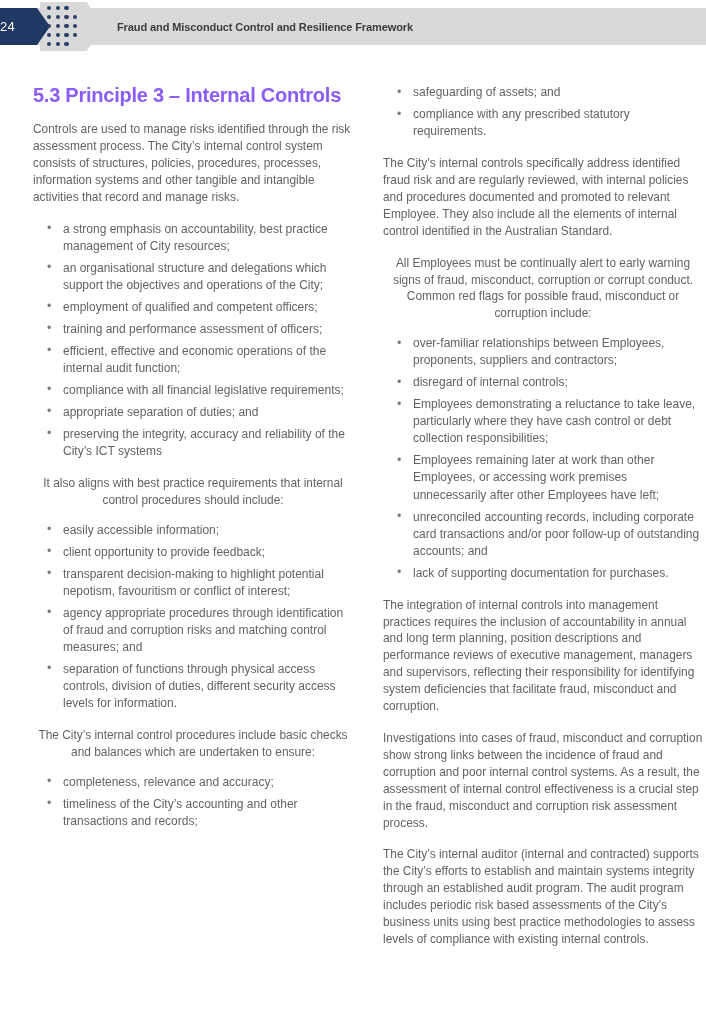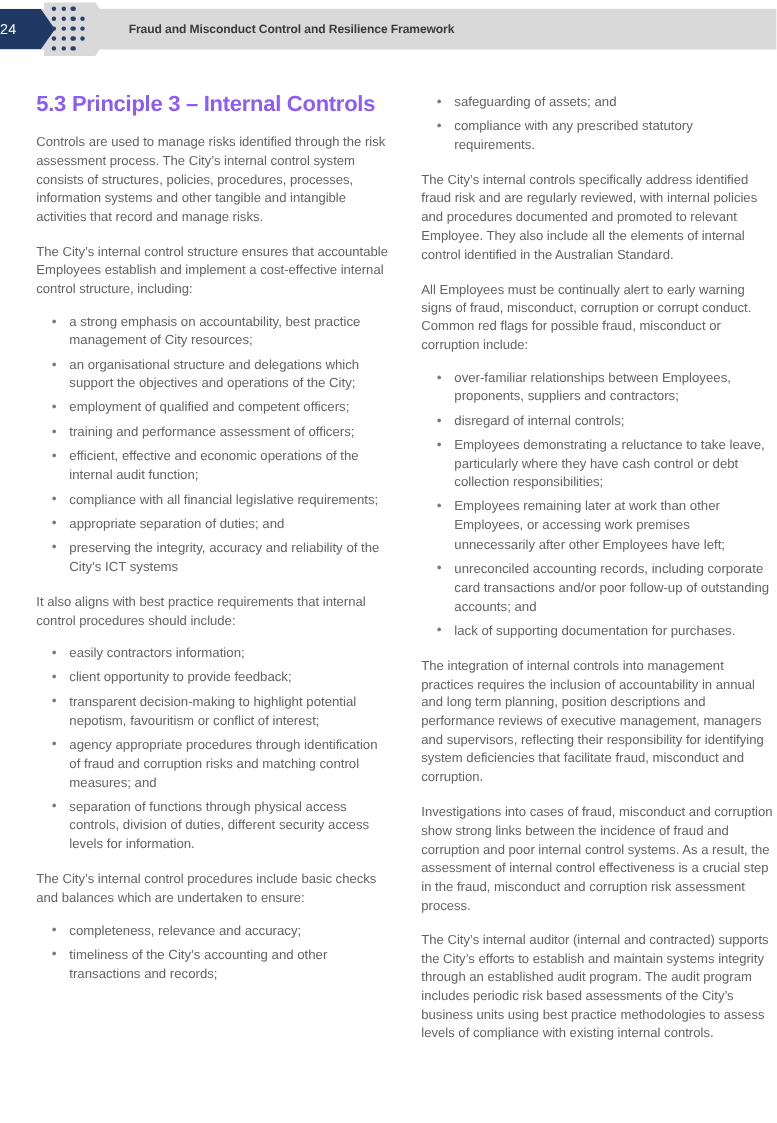--- a/index.html
+++ b/index.html
@@ -113,21 +113,21 @@
     font-size: 12.3px;
     color: #4a4a4a;
     line-height: 1.34;
   }
   p.body-para {
     margin: 0 0 15px 0;
     font-size: 11.9px;
     color: #636363;
     line-height: 1.42;
   }
-  p.body-para.tight { margin-bottom: 13px; }
+  p.body-para.tight { margin-bottom: 13px; text-align: center; }
 
   ul.bullets {
     margin: 0 0 15px 0;
     padding: 0;
     list-style: none;
   }
   ul.bullets li {
     position: relative;
     padding-left: 30px;
     margin-bottom: 5px;
@@ -176,34 +176,33 @@
       <i style="left: 19.2px; top: 38px; background: rgb(43, 63, 107);"></i>
     </div>
   <div class="header-title">Fraud and Misconduct Control and Resilience Framework</div>
 </div>
 
 <div class="content">
 
   <div class="col">
     <h1 class="section-heading">5.3 Principle 3 – Internal Controls</h1>
     <p class="body-para">Controls are used to manage risks identified through the risk assessment process. The City’s internal control system consists of structures, policies, procedures, processes, information systems and other tangible and intangible activities that record and manage risks.</p>
-    <p class="body-para tight">The City’s internal control structure ensures that accountable Employees establish and implement a cost-effective internal control structure, including:</p>
     <ul class="bullets gap-after">
         <li>a strong emphasis on accountability, best practice management of City resources;</li>
         <li>an organisational structure and delegations which support the objectives and operations of the City;</li>
         <li>employment of qualified and competent officers;</li>
         <li>training and performance assessment of officers;</li>
         <li>efficient, effective and economic operations of the internal audit function;</li>
         <li>compliance with all financial legislative requirements;</li>
         <li>appropriate separation of duties; and</li>
         <li>preserving the integrity, accuracy and reliability of the City’s ICT systems</li>
       </ul>
     <p class="body-para tight">It also aligns with best practice requirements that internal control procedures should include:</p>
     <ul class="bullets gap-after">
-        <li>easily contractors information;</li>
+        <li>easily accessible information;</li>
         <li>client opportunity to provide feedback;</li>
         <li>transparent decision-making to highlight potential nepotism, favouritism or conflict of interest;</li>
         <li>agency appropriate procedures through identification of fraud and corruption risks and matching control measures; and</li>
         <li>separation of functions through physical access controls, division of duties, different security access levels for information.</li>
       </ul>
     <p class="body-para tight">The City’s internal control procedures include basic checks and balances which are undertaken to ensure:</p>
     <ul class="bullets">
         <li>completeness, relevance and accuracy;</li>
         <li>timeliness of the City’s accounting and other transactions and records;</li>
       </ul>

